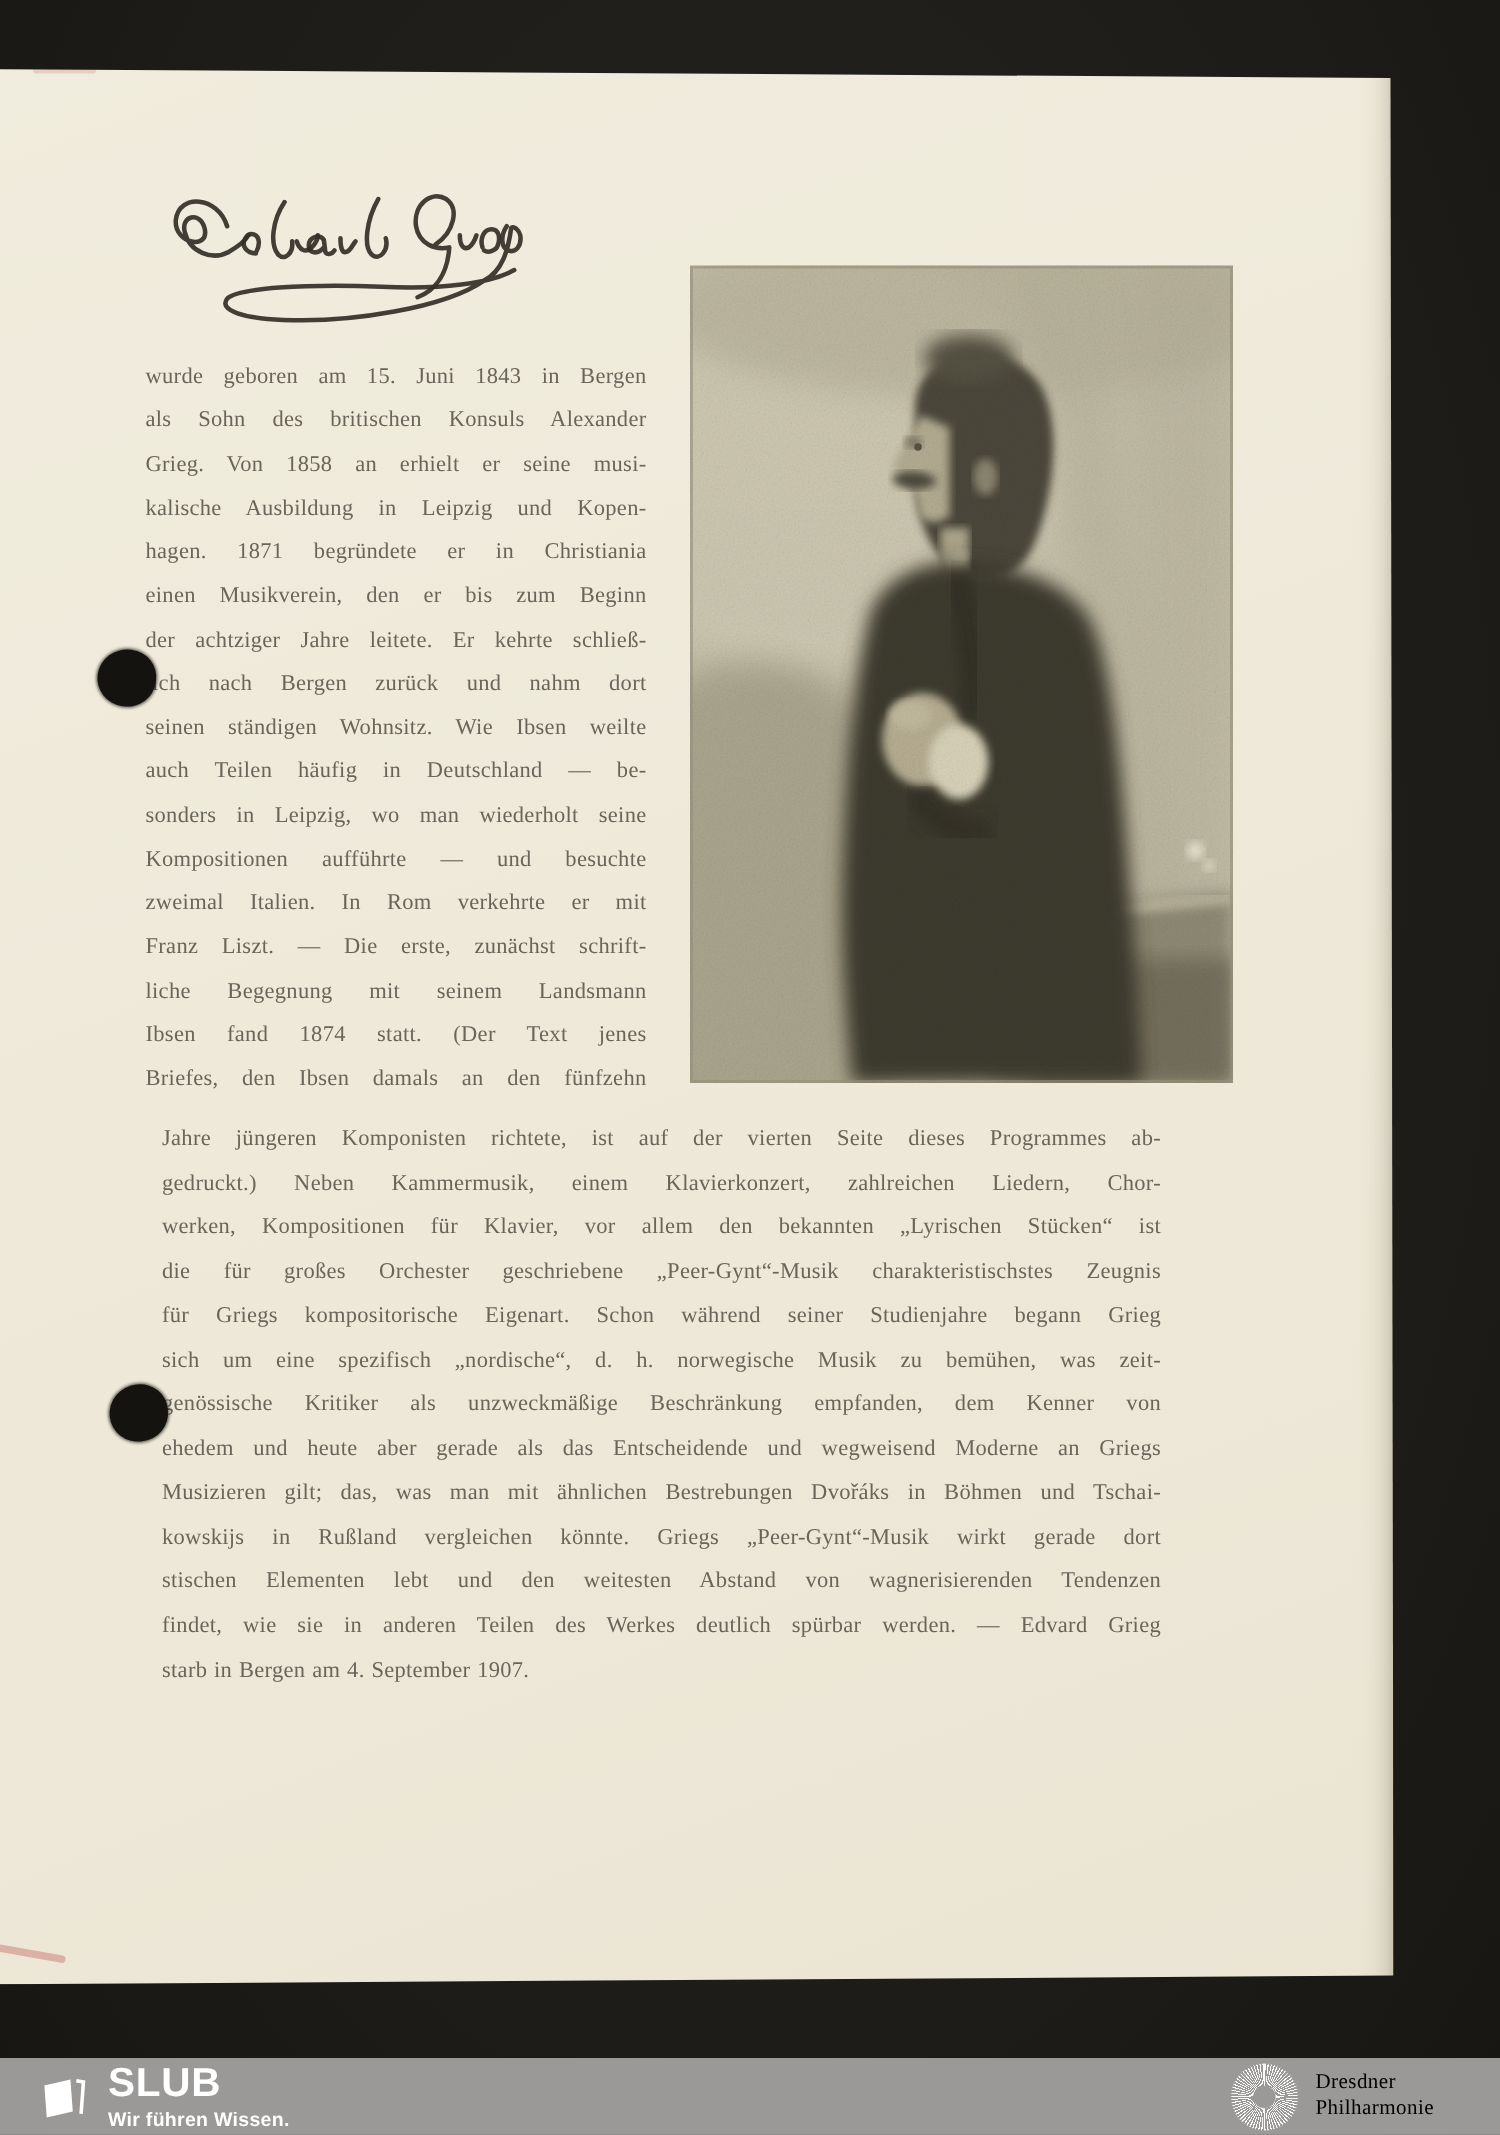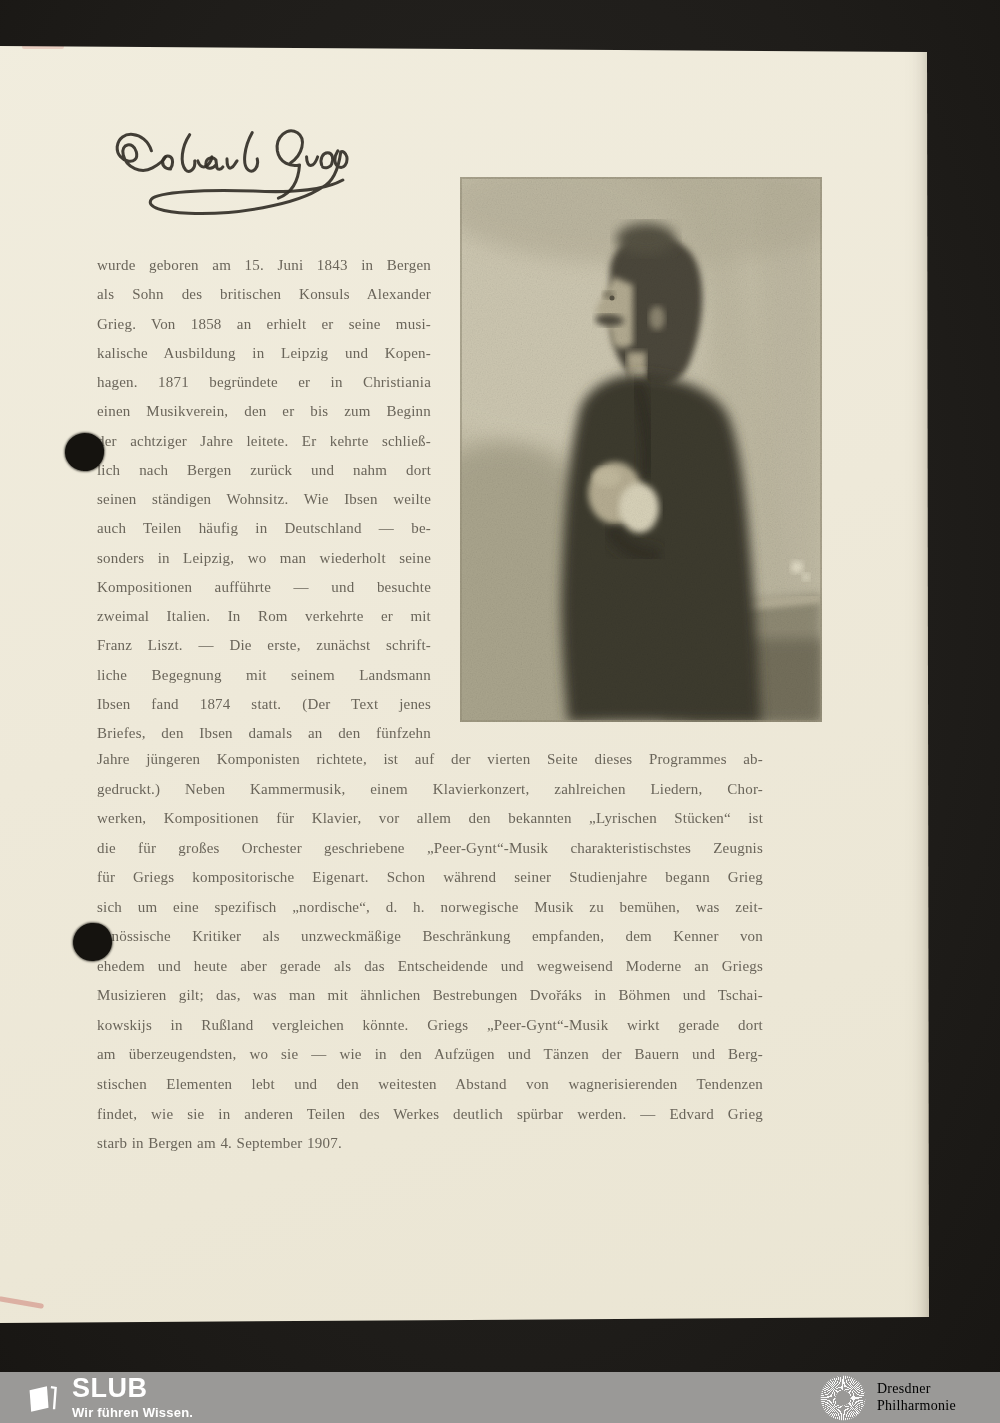--- a/index.html
+++ b/index.html
@@ -21,22 +21,22 @@
     box-shadow:inset -14px 0 22px -16px rgba(90,80,60,.55), inset 0 -12px 18px -14px rgba(90,80,60,.45), inset 0 10px 16px -14px rgba(120,110,85,.35);
     pointer-events:none;
   }
   
   .sig{position:absolute;left:111px;top:122px;width:274px;height:108px;}
   .sig path{fill:none;stroke:#332f27;stroke-width:3;stroke-linecap:round;stroke-linejoin:round;opacity:.92;}
 
   .portrait{position:absolute;left:478px;top:177px;width:362px;height:545px;}
 
   .textline-wrap{position:absolute;color:#6a655a;}
-  #column-text{left:115px;top:258px;width:334px;}
-  #full-text{left:115px;top:752px;width:666px;}
+  #column-text{left:115px;top:244px;width:334px;}
+  #full-text{left:126px;top:752px;width:666px;}
   .tline{
     font-family:"Liberation Serif", serif;font-size:15px;line-height:1;
     letter-spacing:.2px;word-spacing:.6px;
     text-align:justify;text-align-last:justify;white-space:normal;
   }
   #column-text .tline{height:29.25px;}
   #full-text .tline{height:29.55px;}
   .tline.nojust{text-align-last:left;}
 
   .edge-tint{position:absolute;background:rgba(203,122,112,.5);border-radius:4px;}
@@ -165,21 +165,20 @@
         <div class="tline">Jahre jüngeren Komponisten richtete, ist auf der vierten Seite dieses Programmes ab-</div>
         <div class="tline">gedruckt.) Neben Kammermusik, einem Klavierkonzert, zahlreichen Liedern, Chor-</div>
         <div class="tline">werken, Kompositionen für Klavier, vor allem den bekannten „Lyrischen Stücken“ ist</div>
         <div class="tline">die für großes Orchester geschriebene „Peer-Gynt“-Musik charakteristischstes Zeugnis</div>
         <div class="tline">für Griegs kompositorische Eigenart. Schon während seiner Studienjahre begann Grieg</div>
         <div class="tline">sich um eine spezifisch „nordische“, d. h. norwegische Musik zu bemühen, was zeit-</div>
         <div class="tline">genössische Kritiker als unzweckmäßige Beschränkung empfanden, dem Kenner von</div>
         <div class="tline">ehedem und heute aber gerade als das Entscheidende und wegweisend Moderne an Griegs</div>
         <div class="tline">Musizieren gilt; das, was man mit ähnlichen Bestrebungen Dvořáks in Böhmen und Tschai-</div>
         <div class="tline">kowskijs in Rußland vergleichen könnte. Griegs „Peer-Gynt“-Musik wirkt gerade dort</div>
-        <div class="tline">am überzeugendsten, wo sie — wie in den Aufzügen und Tänzen der Bauern und Berg-</div>
         <div class="tline">stischen Elementen lebt und den weitesten Abstand von wagnerisierenden Tendenzen</div>
         <div class="tline">findet, wie sie in anderen Teilen des Werkes deutlich spürbar werden. — Edvard Grieg</div>
         <div class="tline nojust">starb in Bergen am 4. September 1907.</div>
       </div>
 
     <div class="edge-tint tint-bl"></div>
     <div class="edge-tint tint-tl"></div>
   </div>
 
   <div class="hole hole1"></div>

